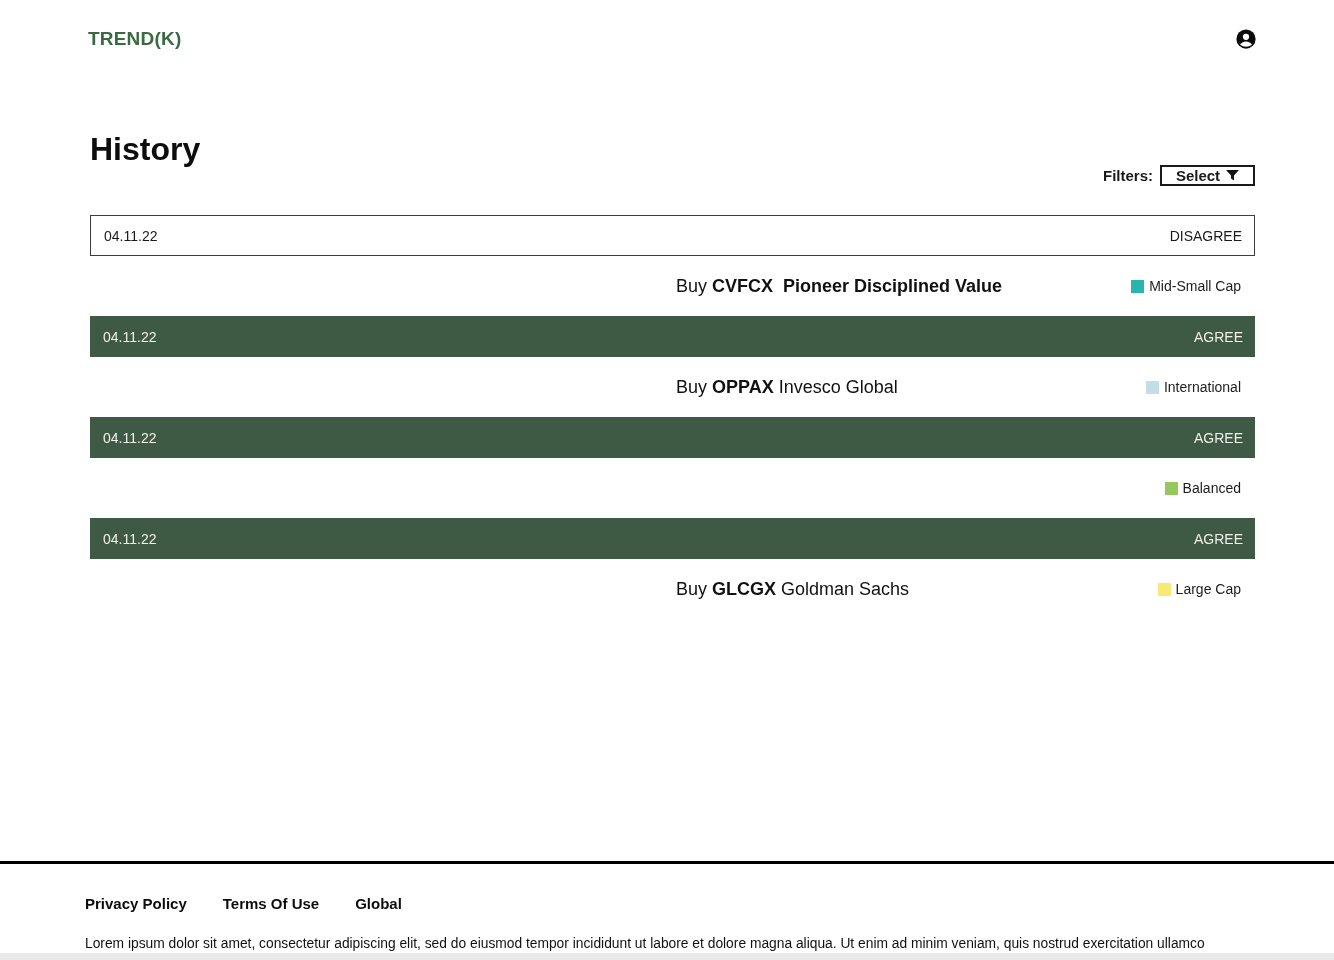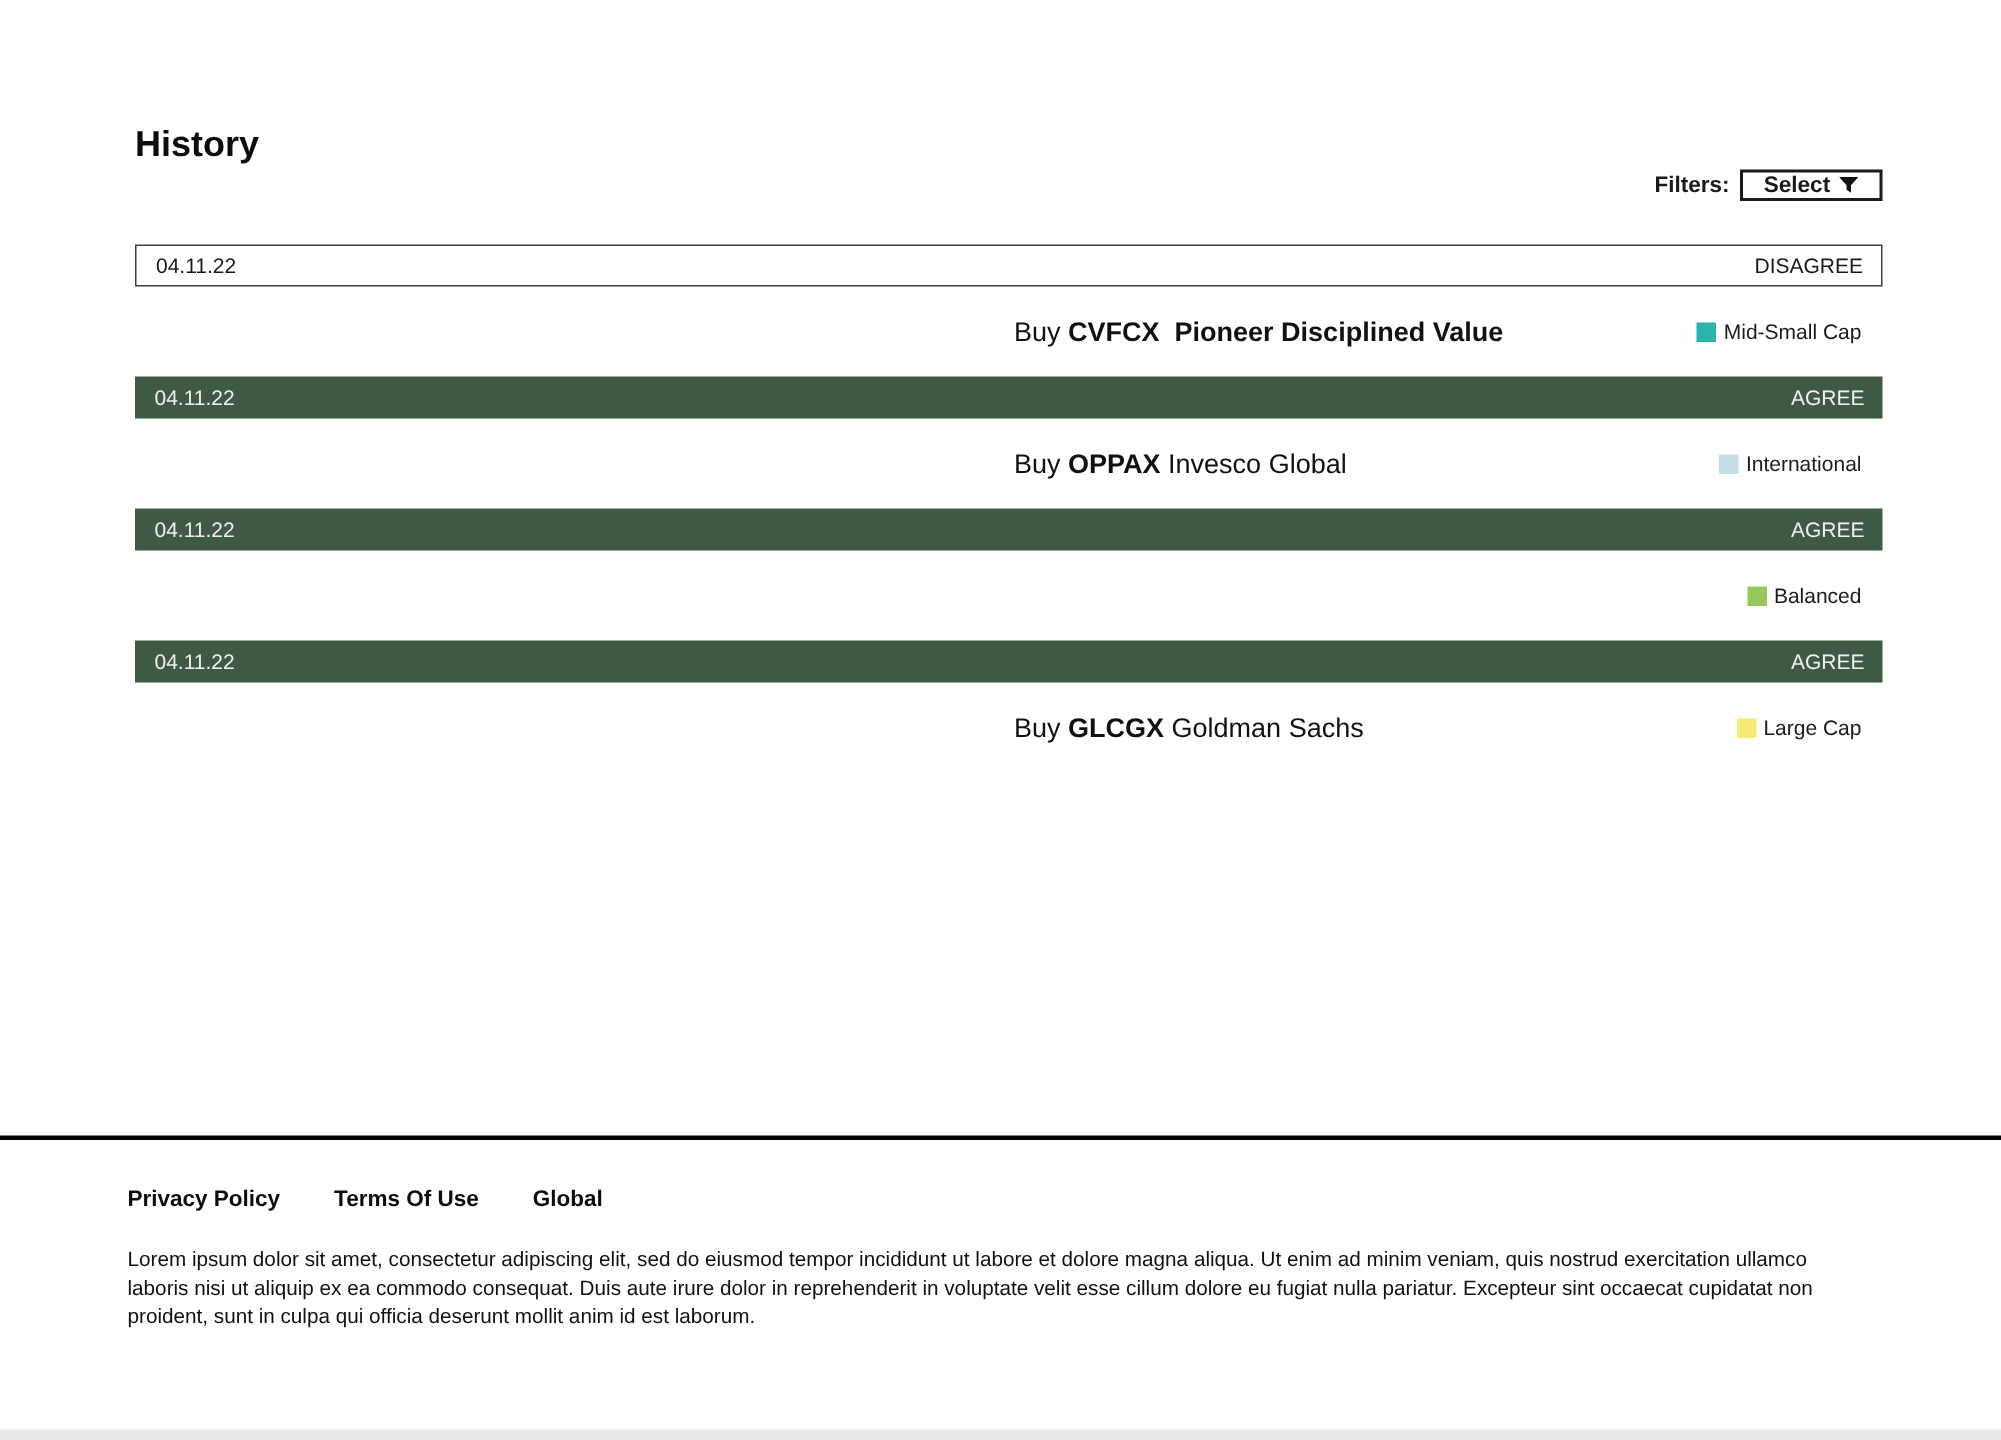--- a/index.html
+++ b/index.html
@@ -10,35 +10,35 @@
   
   .app-header {
     display: flex; align-items: center; justify-content: space-between;
     padding: 26px 77px 0 88px; height: 52px;
   }
   .logo { font-size: 19px; font-weight: bold; color: #3a6a42; letter-spacing: 0.2px; cursor: pointer; }
   .account-icon { width: 22px; height: 22px; display: block; cursor: pointer; }
 
   
   .main { padding: 0 79px 0 90px; }
-  .page-title { margin-top: 84px; font-size: 24px; line-height: 26px; font-weight: bold; color: #0d0d0d; }
+  .page-title { margin-top: 84px; font-size: 32px; line-height: 26px; font-weight: bold; color: #0d0d0d; }
   .filters-row { display: flex; justify-content: flex-end; align-items: center; margin-top: 2px; height: 22px; }
   .filters-label { font-size: 15px; font-weight: bold; margin-right: 7px; }
   .filter-select {
     display: flex; align-items: center; justify-content: center; gap: 6px;
     width: 95px; height: 21px; border: 2px solid #1a1a1a; background: #fff; cursor: pointer;
   }
   .filter-select .select-label { font-size: 15px; font-weight: bold; }
   .funnel-icon { display: block; width: 13px; height: 11px; }
 
   
   .entries { margin-top: 29px; }
   .bar {
     display: flex; align-items: center; justify-content: space-between;
-    height: 28px; padding: 0 12px 0 13px; font-size: 14px; cursor: pointer;
+    height: 41px; padding: 0 12px 0 13px; font-size: 14px; cursor: pointer;
   }
   .bar.disagree { background: #ffffff; border: 1px solid #3d3d3d; color: #1a1a1a; }
   .bar.agree { color: #f1f0ea; }
   .detail { position: relative; height: 60px; display: flex; align-items: center; }
   .trade { padding-left: 586px; font-size: 18px; color: #111; white-space: nowrap; }
   .trade .ticker { font-weight: bold; margin-left: 5px; }
   .trade .fund { margin-left: 5px; }
   .trade .fund.fund-bold { font-weight: bold; margin-left: 10px; }
   .category {
     position: absolute; right: 14px; top: 50%; transform: translateY(-50%);
@@ -54,20 +54,28 @@
   .footer-link { font-size: 15px; font-weight: bold; color: #0d0d0d; cursor: pointer; }
   .legal-text { margin-top: 22px; font-size: 13.8px; line-height: 19px; color: #111; max-width: 1160px; }
 
   .bottom-edge-bar { position: absolute; bottom: 0; left: 0; width: 100%; height: 7px; background: #e9e9e9; }
 </style>
 </head>
 <body>
 
 <div class="page">
 
+  <header class="app-header">
+    <div class="logo">TREND(K)</div>
+    <svg class="account-icon" viewBox="0 0 24 24">
+      <circle cx="12" cy="12" r="10.5" fill="#0b0b0b"></circle>
+      <circle cx="12" cy="9.6" r="3.4" fill="#ffffff"></circle>
+      <path d="M12 14.6c-2.9 0-5.4 1.5-6.5 3.6a10.5 10.5 0 0 0 13 0c-1.1-2.1-3.6-3.6-6.5-3.6z" fill="#ffffff"></path>
+    </svg>
+  </header>
 
   <div class="main">
 
     <h1 class="page-title">History</h1>
 
     <div class="filters-row">
       <span class="filters-label">Filters:</span>
       <div class="filter-select">
         <span class="select-label">Select</span>
         <svg class="funnel-icon" viewBox="0 0 14 12">

